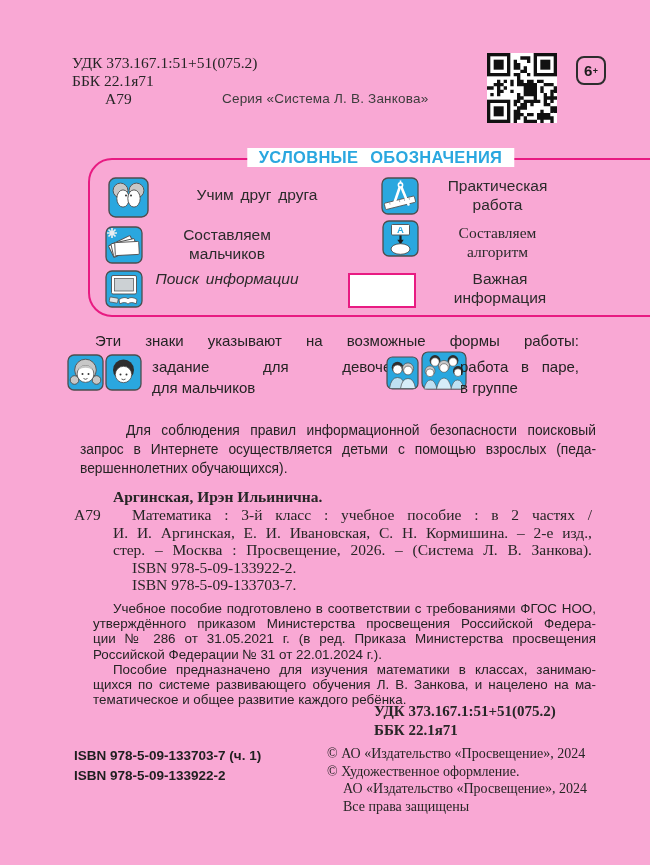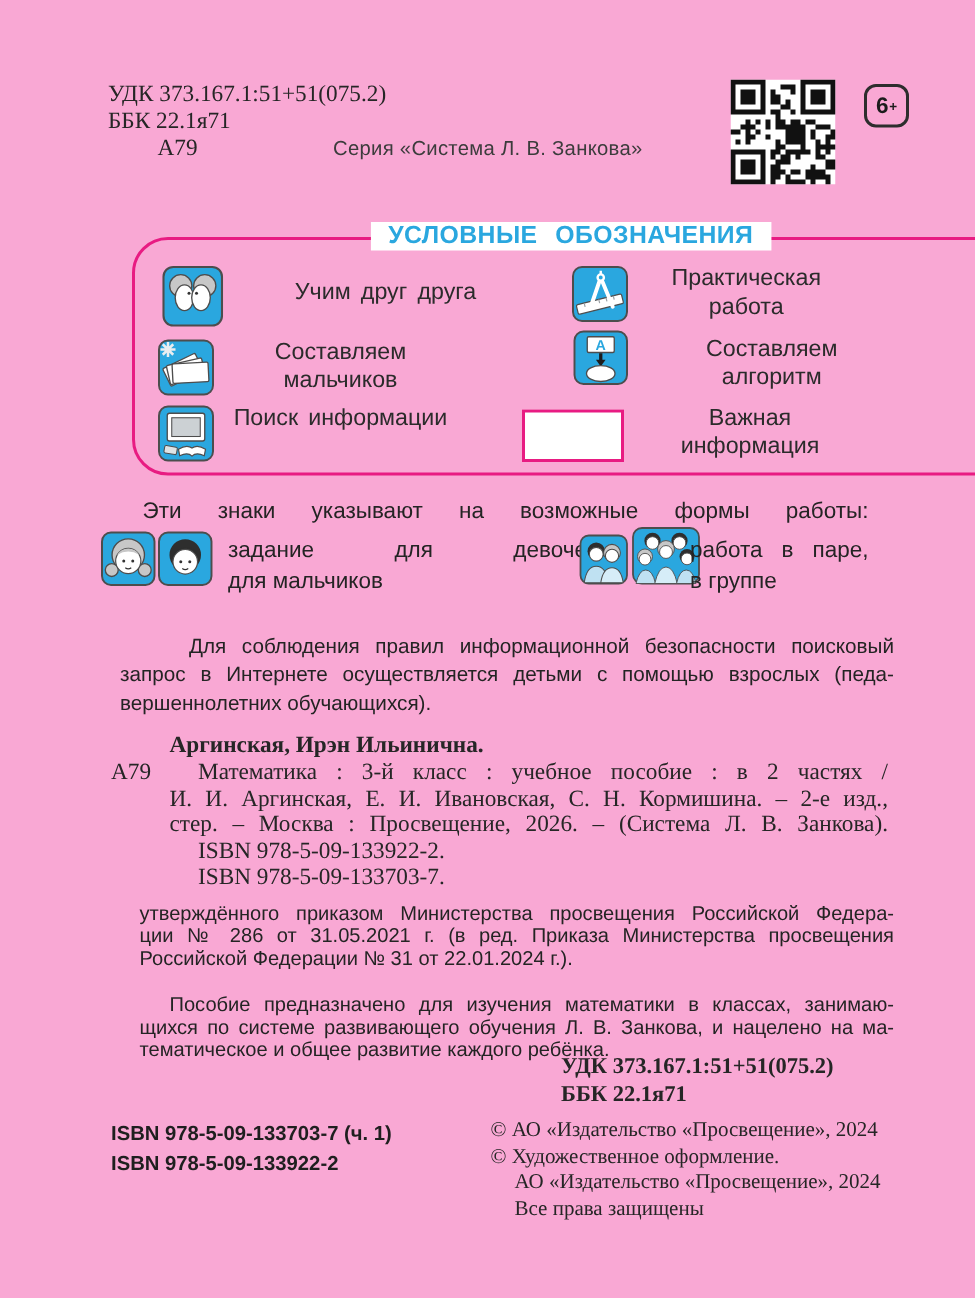--- a/index.html
+++ b/index.html
@@ -34,23 +34,23 @@
   }
   .legend-title {
     position:absolute; top:-12px; left:50%; transform:translateX(-50%);
     background:#fff; padding:0 12px; white-space:nowrap;
     color:var(--blue); font-weight:bold; font-size:16.5px;
     letter-spacing:.3px; word-spacing:7px;
   }
   .lbl { position:absolute; font-size:15.5px; line-height:18.5px; color:#2b2b2b; word-spacing:2.5px; }
   .ll1 { left:62px;  top:26px;  width:210px; }
   .ll2 { left:62px;  top:66px;  width:150px; }
-  .ll3 { left:62px;  top:110px; width:150px; }
+  .ll3 { left:62px;  top:110px; width:150px;font-style:italic; }
   .ll4 { left:335px; top:17px;  width:145px; }
-  .ll5 { left:352px; top:64px;  width:145px; }
+  .ll5 { left:335px; top:64px;  width:145px;font-family:Liberation Serif, serif; }
   .ll6 { left:335px; top:110px; width:150px; }
   .li  { position:absolute; }
   .li1 { left:18px;  top:17px; }
   .li2 { left:15px;  top:66px; }
   .li3 { left:15px;  top:110px; }
   .li4 { left:291px; top:17px; }
   .li5 { left:292px; top:60px; }
   .important-rect {
     left:258px; top:113px; width:68px; height:35px;
     border:2.5px solid var(--pink); background:#fff;
@@ -251,20 +251,21 @@
   <div class="abs serif bib-code">А79</div>
   <div class="abs serif biblio">
     <div class="jl ind">Математика : 3-й класс : учебное пособие : в 2 частях /</div>
     <div class="jl">И. И. Аргинская, Е. И. Ивановская, С. Н. Кормишина. – 2-е изд.,</div>
     <div class="jl">стер. – Москва : Просвещение, 2026. – (Система Л. В. Занкова).</div>
     <div class="ind">ISBN 978-5-09-133922-2.</div>
     <div class="ind">ISBN 978-5-09-133703-7.</div>
   </div>
 
   <div class="abs body-par fgos">
+    <div class="jl ind">Учебное пособие подготовлено в соответствии с требованиями ФГОС НОО,</div>
     <div class="jl">утверждённого приказом Министерства просвещения Российской Федера-</div>
     <div class="jl">ции № 286 от 31.05.2021 г. (в ред. Приказа Министерства просвещения</div>
     <div>Российской Федерации № 31 от 22.01.2024 г.).</div>
   </div>
 
   <div class="abs body-par purpose">
     <div class="jl ind">Пособие предназначено для изучения математики в классах, занимаю-</div>
     <div class="jl">щихся по системе развивающего обучения Л. В. Занкова, и нацелено на ма-</div>
     <div>тематическое и общее развитие каждого ребёнка.</div>
   </div>

